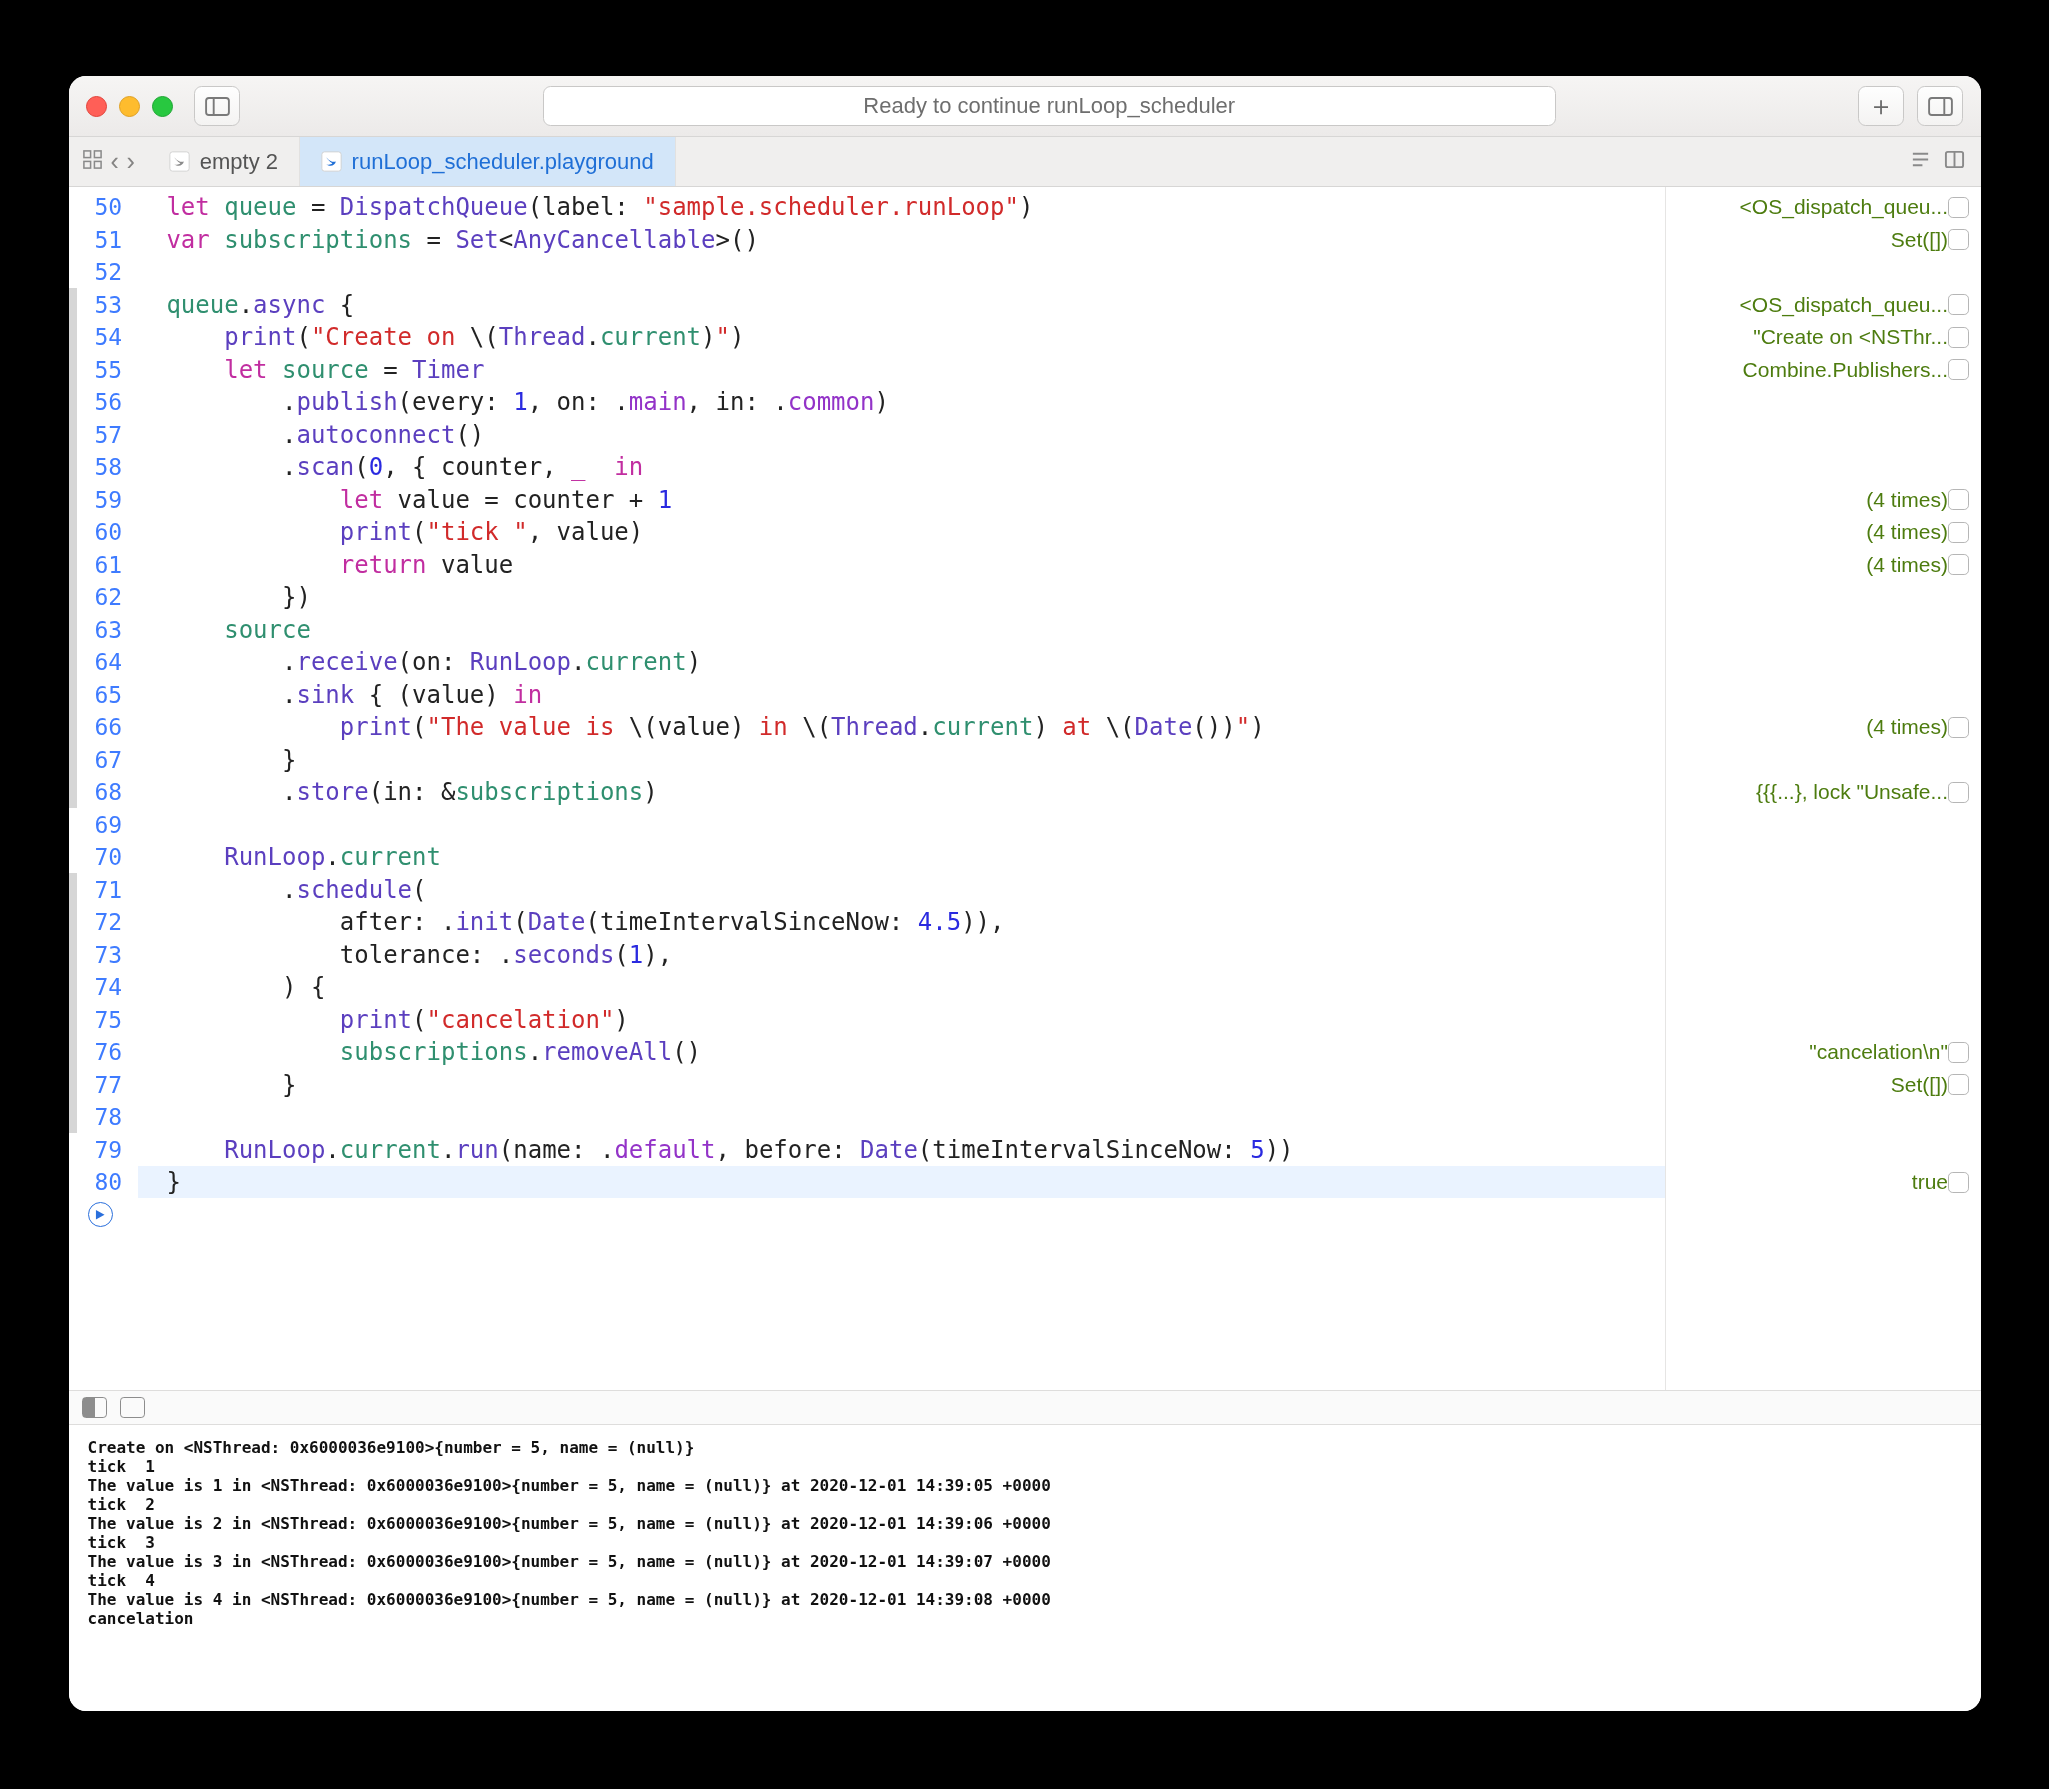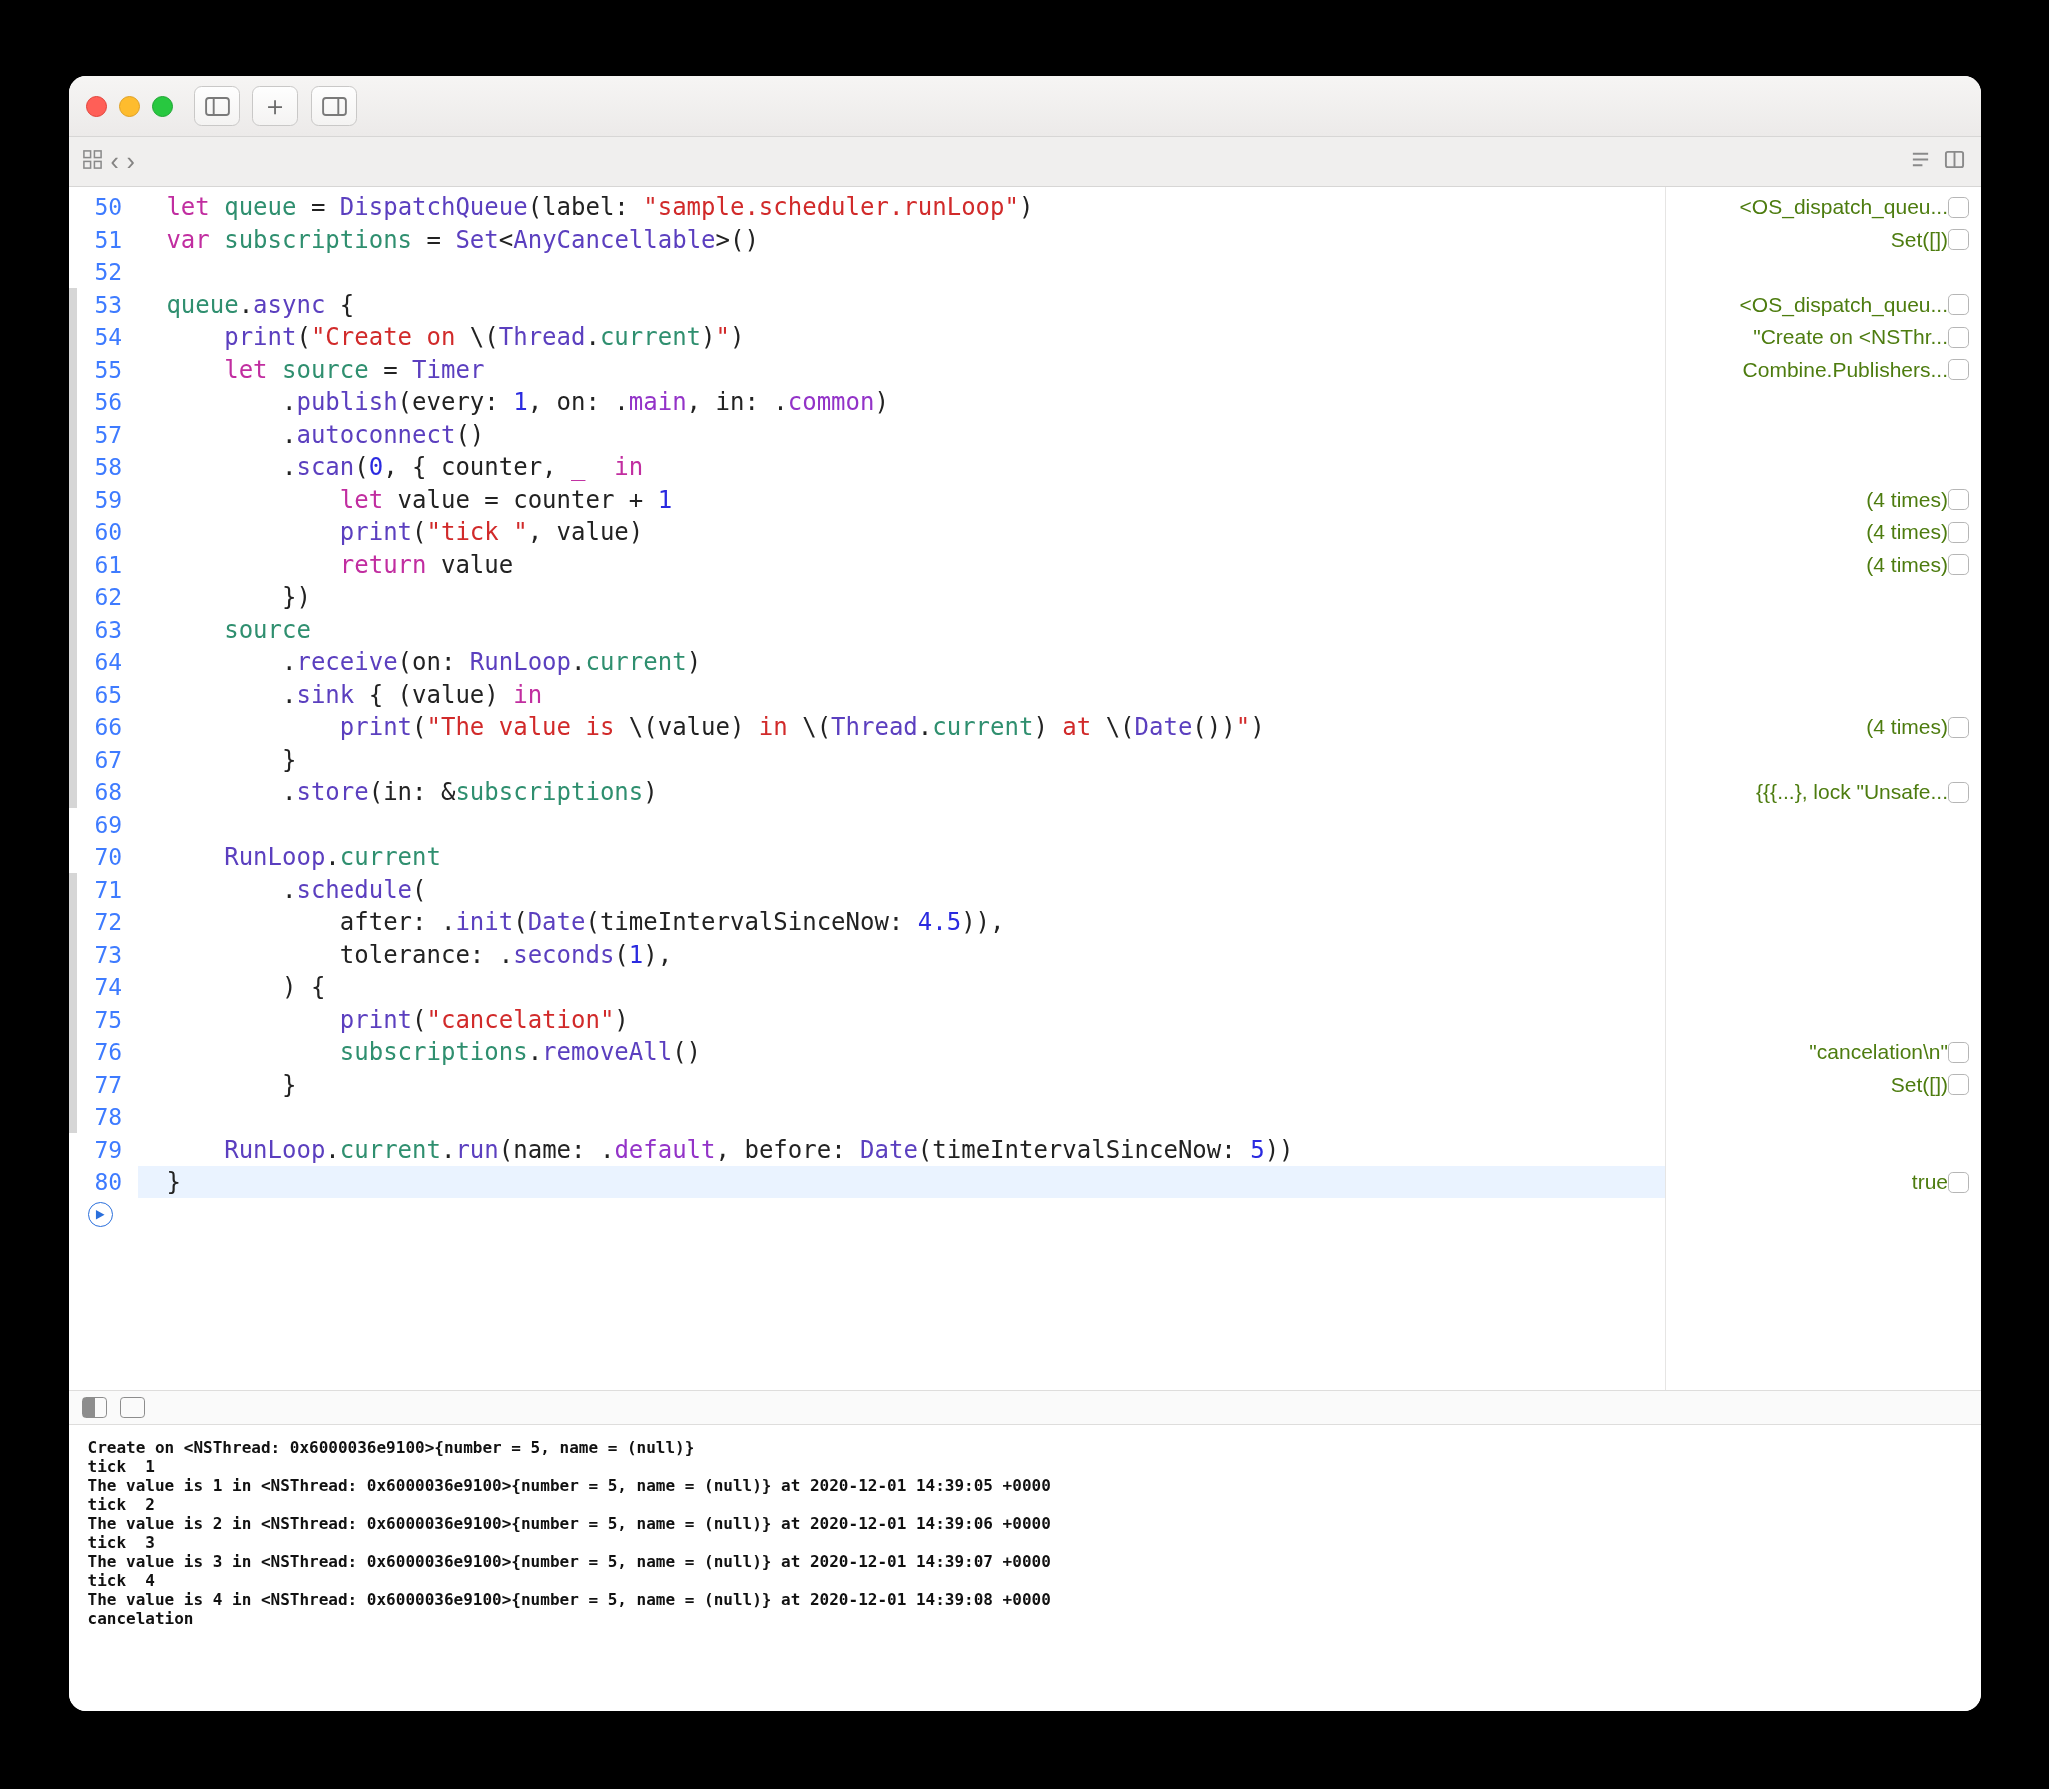--- a/index.html
+++ b/index.html
@@ -103,20 +103,23 @@
       <div class="dot red"></div>
       <div class="dot yellow"></div>
       <div class="dot green"></div>
     </div>
     <div class="tb-btn">
       <svg width="25" height="19" viewBox="0 0 26 20">
           <rect x="1" y="1" width="24" height="18" rx="3" fill="none" stroke="#7a7a7a" stroke-width="2"></rect>
           <line x1="9" y1="1" x2="9" y2="19" stroke="#7a7a7a" stroke-width="2"></line>
         </svg>
     </div>
+    <div class="titlefield">
+      <span>Ready to continue runLoop_scheduler</span>
+    </div>
     <div class="tb-right">
       <div class="tb-btn">
         <span class="ico" style="font-size:27px;line-height:1;">＋</span>
       </div>
       <div class="tb-btn">
         <svg width="25" height="19" viewBox="0 0 26 20">
             <rect x="1" y="1" width="24" height="18" rx="3" fill="none" stroke="#7a7a7a" stroke-width="2"></rect>
             <line x1="17" y1="1" x2="17" y2="19" stroke="#7a7a7a" stroke-width="2"></line>
           </svg>
       </div>
@@ -129,20 +132,40 @@
         <svg width="21" height="21" viewBox="0 0 22 22">
             <rect x="2" y="2" width="7" height="7" fill="none" stroke="#8a8a8a" stroke-width="1.6"></rect>
             <rect x="13" y="2" width="7" height="7" fill="none" stroke="#8a8a8a" stroke-width="1.6"></rect>
             <rect x="2" y="13" width="7" height="7" fill="none" stroke="#8a8a8a" stroke-width="1.6"></rect>
             <rect x="13" y="13" width="7" height="7" fill="none" stroke="#8a8a8a" stroke-width="1.6"></rect>
           </svg>
       </span>
       <span class="ico" style="font-size:25px;">‹</span>
       <span class="ico" style="font-size:25px;">›</span>
     </div>
+    <div id="tabs-mount" style="display: flex;">
+        <div class="tab inactive">
+          <span class="swift-icon">
+            <svg viewBox="0 0 24 24">
+              <rect x="1" y="1" width="22" height="22" rx="3" fill="#fff" stroke="#cfcfcf"></rect>
+              <path d="M6 7 c4 5 8 6 11 5 c-1 4-6 7-11 3 c2 1 5 1 7-1 C10 12 7 9 6 7z" fill="#8a8a8a"></path>
+            </svg>
+          </span>
+          <span>empty 2</span>
+        </div>
+        <div class="tab active">
+          <span class="swift-icon">
+            <svg viewBox="0 0 24 24">
+              <rect x="1" y="1" width="22" height="22" rx="3" fill="#fff" stroke="#cfcfcf"></rect>
+              <path d="M6 7 c4 5 8 6 11 5 c-1 4-6 7-11 3 c2 1 5 1 7-1 C10 12 7 9 6 7z" fill="#1f6fd6"></path>
+            </svg>
+          </span>
+          <span>runLoop_scheduler.playground</span>
+        </div>
+      </div>
     <div class="spacer"></div>
     <div class="rightctls">
       <span class="ico">
         <svg width="21" height="21" viewBox="0 0 22 22">
             <line x1="3" y1="5" x2="19" y2="5" stroke="#8a8a8a" stroke-width="2"></line>
             <line x1="3" y1="11" x2="19" y2="11" stroke="#8a8a8a" stroke-width="2"></line>
             <line x1="3" y1="17" x2="13" y2="17" stroke="#8a8a8a" stroke-width="2"></line>
           </svg>
       </span>
       <span class="ico">

